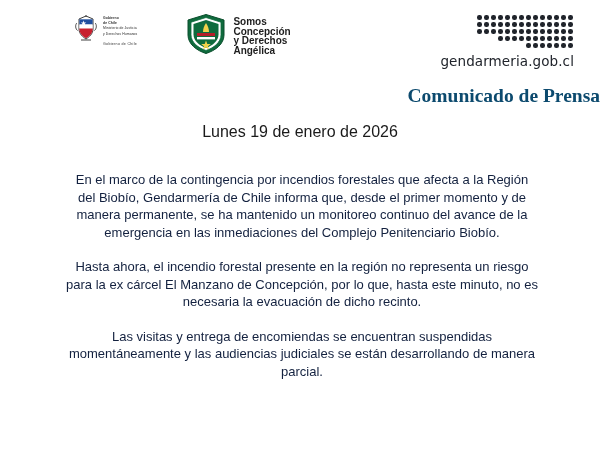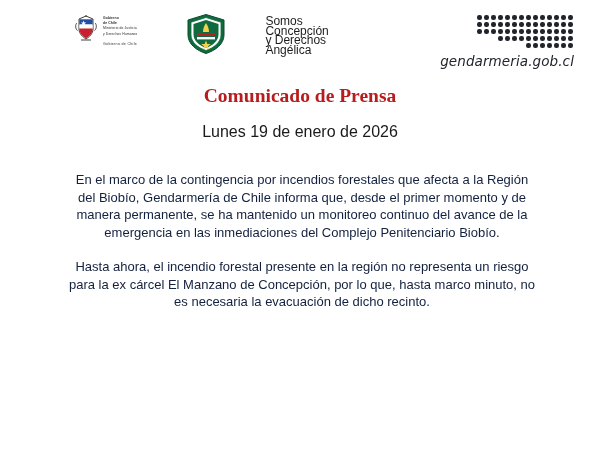--- a/index.html
+++ b/index.html
@@ -62,34 +62,32 @@
     margin-left: 48px;
     margin-top: 1px;
   }
   .gen-crest {
     width: 42px;
     height: 42px;
     position: relative;
     margin-right: 6px;
   }
   .gen-slogan {
-    font-size: 12px;
+    font-size: 10px;
     line-height: 9.5px;
-    font-weight: normal;
+    font-weight: bold;
     color: #1d1d1d;
     padding-top: 4px;
-    margin-left: 32px;
   }
 
   .logo-brand {
     margin-left: auto;
     margin-right: 4px;
     text-align: right;
     padding-top: 2px;
-    font-style: italic;
   }
   .dotgrid {
     display: grid;
     grid-template-columns: repeat(14, 7px);
     grid-template-rows: repeat(5, 7px);
     justify-content: end;
     margin-bottom: 4px;
   }
   .dotgrid i {
     width: 4.4px;
@@ -102,24 +100,24 @@
   .dotgrid i.off { background: transparent; }
   .brand-text {
     font-size: 13.5px;
     color: #20242b;
     letter-spacing: 0.1px;
     font-family: "DejaVu Sans", sans-serif;
   }
 
   
   .title {
-    text-align: center;
+    text-align: right;
     font-size: 19.5px;
     font-weight: bold;
-    color: #b91c1c;
+    color: #0c4a6e;
     margin-top: 23px;
     font-family: "Liberation Serif", serif;
   }
   .subtitle {
     text-align: center;
     font-size: 16px;
     color: #1a1a1a;
     margin-top: 16px;
   }
 
@@ -263,16 +261,17 @@
         </div>
       <div class="brand-text">gendarmeria.gob.cl</div>
     </div>
   </div>
 
   <div class="title">Comunicado de Prensa</div>
   <div class="subtitle">Lunes 19 de enero de 2026</div>
 
   <div class="content">
     <p>En el marco de la contingencia por incendios forestales que afecta a la Región del Biobío, Gendarmería de Chile informa que, desde el primer momento y de manera permanente, se ha mantenido un monitoreo continuo del avance de la emergencia en las inmediaciones del Complejo Penitenciario Biobío.</p>
-    <p>Hasta ahora, el incendio forestal presente en la región no representa un riesgo para la ex cárcel El Manzano de Concepción, por lo que, hasta marco minuto, no es necesaria la evacuación de dicho recinto.</p>
+    <p>Hasta ahora, el incendio forestal presente en la región no representa un riesgo para la ex cárcel El Manzano de Concepción, por lo que, hasta este minuto, no es necesaria la evacuación de dicho recinto.</p>
+    <p>Las visitas y entrega de encomiendas se encuentran suspendidas momentáneamente y las audiencias judiciales se están desarrollando de manera parcial.</p>
   </div>
 
 </div>
 
 </body></html>

